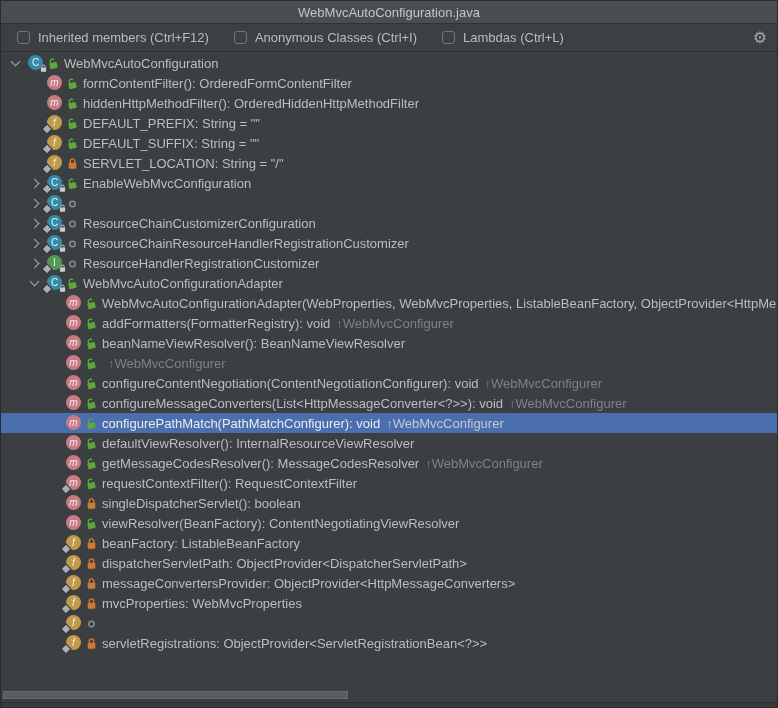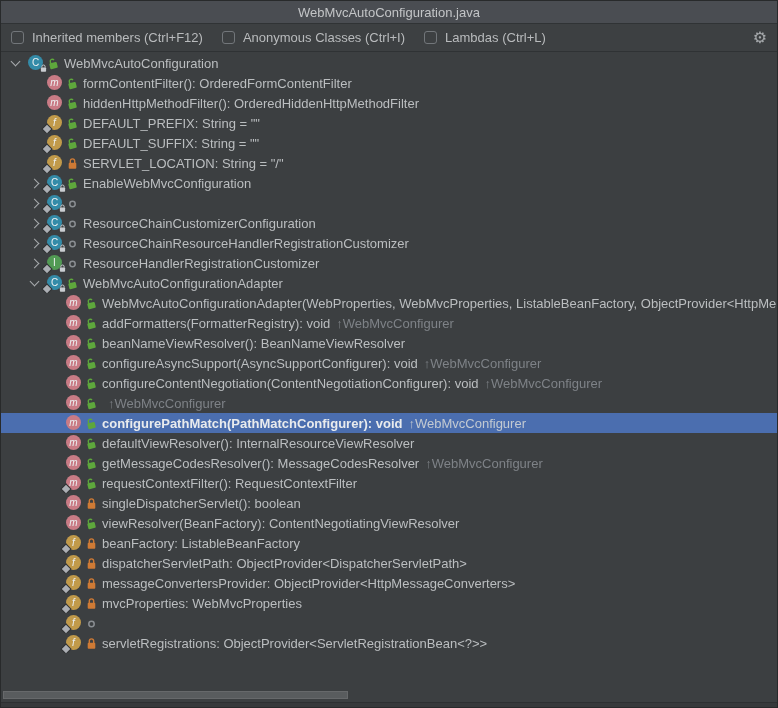--- a/index.html
+++ b/index.html
@@ -25,40 +25,40 @@
 
   
   .toolbar{
     height:28px; flex:none;
     background:var(--toolbar-bg);
     border-bottom:1px solid #2f3234;
     display:flex; align-items:center;
     padding:0 10px; gap:19px;
     font-size:13px; color:#b9bbbd;
   }
-  .cb-group{ display:flex; align-items:center; gap:8px; cursor:default; }
+  .cb-group{ display:flex; align-items:center; gap:8px; cursor:default;margin-left:6px; }
   .cb-box{
     width:13px; height:13px; flex:none;
     border:1.4px solid var(--checkbox-border);
     border-radius:3px; background:transparent;
   }
   .gear{
     margin-left:auto;
     font-size:16px; line-height:1; color:#a4a7aa;
   }
 
   
   .tree{ flex:1 1 auto; overflow:hidden; background:var(--panel-bg); padding-top:1px; }
   .row{
     height:20px; display:flex; align-items:center;
     font-size:13px; color:var(--text);
     white-space:nowrap; overflow:hidden;
   }
   .row.sel{ background:var(--selection-bg); }
-  .row.sel .lbl{ color:var(--text-selected);font-weight:bold; }
+  .row.sel .lbl{ color:var(--text-selected); }
   .row.sel .loc{ color:var(--muted-selected); }
 
   .chev-slot{ width:19px; flex:none; display:flex; align-items:center; }
   .chev{
     width:7px; height:7px; display:inline-block;
     border-right:1.6px solid var(--chevron); border-bottom:1.6px solid var(--chevron);
   }
   .chev.expanded{ transform:rotate(45deg); margin-left:3px; margin-top:-3px; }
   .chev.collapsed{ transform:rotate(-45deg); margin-left:3px; }
 
@@ -389,21 +389,20 @@
           <span class="icn-circle it" style="background: rgb(201, 123, 133);">m</span>
         </span>
         <span class="vis">
           <svg width="11" height="13" viewBox="0 0 11 13">
             <g transform="rotate(-14 5.5 8)">
               <path d="M3.2 6.2 V3.9 a2 2 0 0 1 3.9 -0.5" stroke="#5ea73c" stroke-width="1.4" fill="none"></path>
               <rect x="1.6" y="5.6" width="7.6" height="6" rx="1" fill="#5ea73c"></rect>
             </g>
           </svg>
         </span>
-        <span class="lbl">configureAsyncSupport(AsyncSupportConfigurer): void</span>
         <span class="loc">↑WebMvcConfigurer</span>
       </div>
       <div class="row" style="padding-left: 46px;">
         <span class="chev-slot"></span>
         <span class="icn">
           <span class="icn-circle it" style="background: rgb(201, 123, 133);">m</span>
         </span>
         <span class="vis">
           <svg width="11" height="13" viewBox="0 0 11 13">
             <g transform="rotate(-14 5.5 8)">
@@ -421,20 +420,21 @@
           <span class="icn-circle it" style="background: rgb(201, 123, 133);">m</span>
         </span>
         <span class="vis">
           <svg width="11" height="13" viewBox="0 0 11 13">
             <g transform="rotate(-14 5.5 8)">
               <path d="M3.2 6.2 V3.9 a2 2 0 0 1 3.9 -0.5" stroke="#5ea73c" stroke-width="1.4" fill="none"></path>
               <rect x="1.6" y="5.6" width="7.6" height="6" rx="1" fill="#5ea73c"></rect>
             </g>
           </svg>
         </span>
+        <span class="lbl">configureMessageConverters(List&lt;HttpMessageConverter&lt;?&gt;&gt;): void</span>
         <span class="loc">↑WebMvcConfigurer</span>
       </div>
       <div class="row sel" style="padding-left: 46px;">
         <span class="chev-slot"></span>
         <span class="icn">
           <span class="icn-circle it" style="background: rgb(201, 123, 133);">m</span>
         </span>
         <span class="vis">
           <svg width="11" height="13" viewBox="0 0 11 13">
             <g transform="rotate(-14 5.5 8)">

